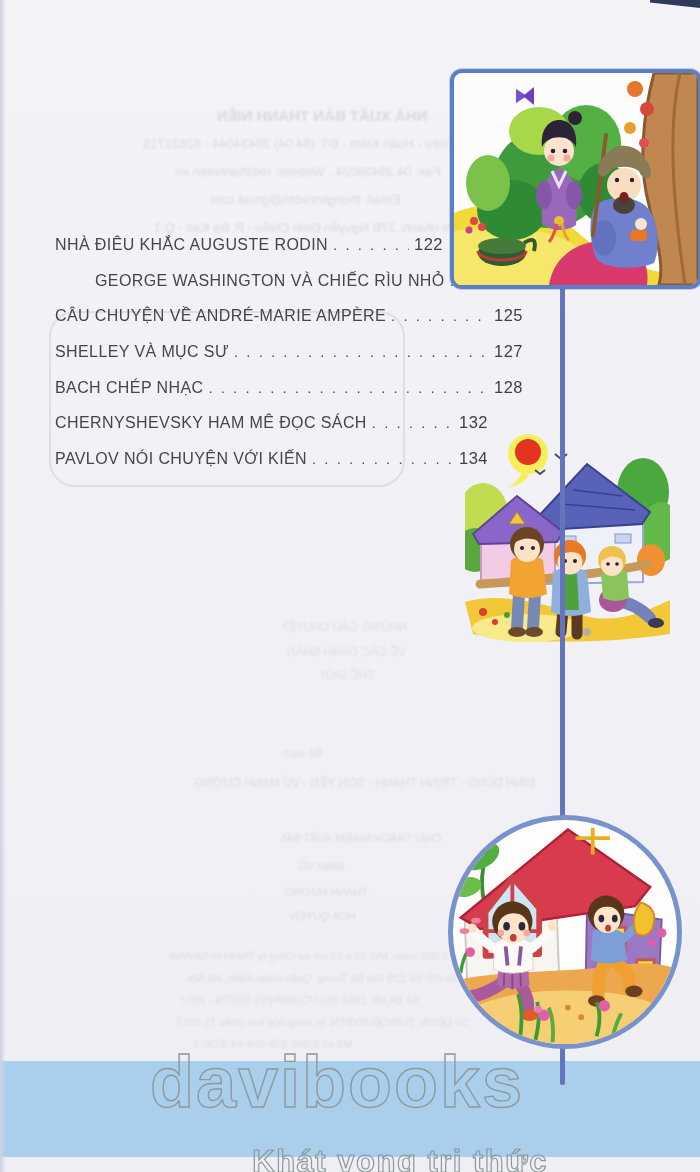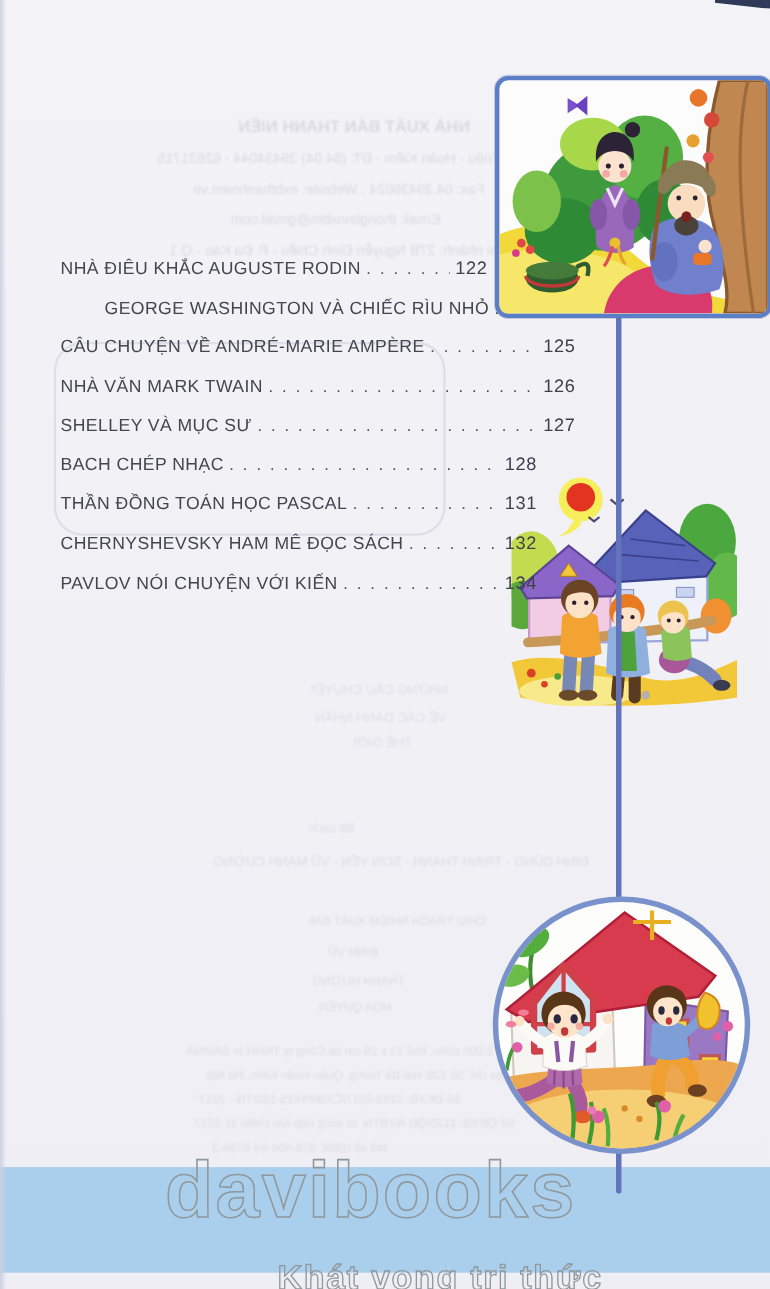--- a/index.html
+++ b/index.html
@@ -99,44 +99,34 @@
       <span class="toc-dots"></span>
       <span class="toc-page">124</span>
     </div>
 
     <div class="toc-row">
       <span class="toc-title">CÂU CHUYỆN VỀ ANDRÉ-MARIE AMPÈRE</span>
       <span class="toc-dots"></span>
       <span class="toc-page">125</span>
     </div>
 
-    <div class="toc-row">
-      <span class="toc-title">NHÀ VĂN MARK TWAIN</span>
-      <span class="toc-dots"></span>
-      <span class="toc-page">126</span>
-    </div>
 
     <div class="toc-row">
       <span class="toc-title">SHELLEY VÀ MỤC SƯ</span>
       <span class="toc-dots"></span>
       <span class="toc-page">127</span>
     </div>
 
     <div class="toc-row">
       <span class="toc-title">BACH CHÉP NHẠC</span>
       <span class="toc-dots"></span>
       <span class="toc-page">128</span>
     </div>
 
 
-    <div class="toc-row">
-      <span class="toc-title">THẦN ĐỒNG TOÁN HỌC PASCAL</span>
-      <span class="toc-dots"></span>
-      <span class="toc-page">131</span>
-    </div>
 
     <div class="toc-row">
       <span class="toc-title">CHERNYSHEVSKY HAM MÊ ĐỌC SÁCH</span>
       <span class="toc-dots"></span>
       <span class="toc-page">132</span>
     </div>
 
     <div class="toc-row">
       <span class="toc-title">PAVLOV NÓI CHUYỆN VỚI KIẾN</span>
       <span class="toc-dots"></span>

